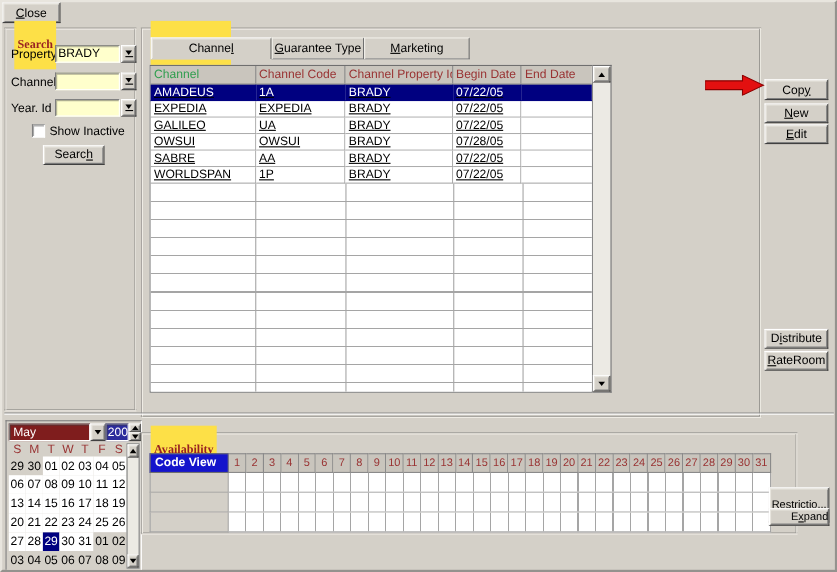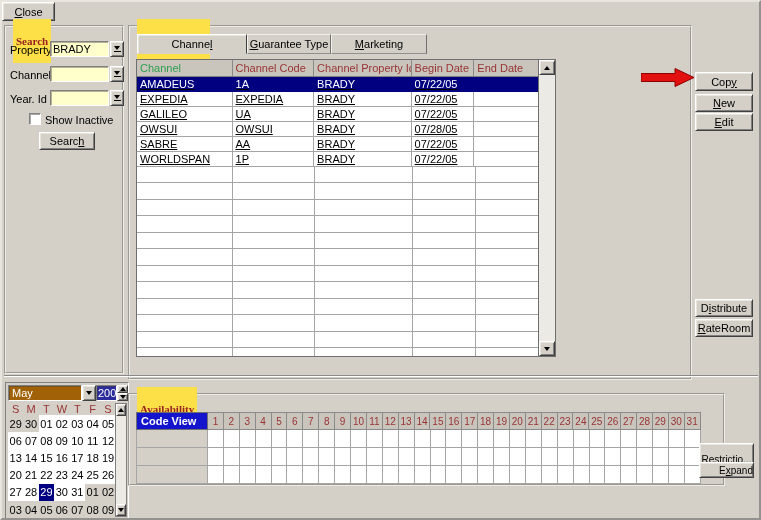--- a/index.html
+++ b/index.html
@@ -103,21 +103,21 @@
   #annotation-arrow { position:absolute; left:639px; top:66px; }
 
   
   #divider { position:absolute; left:2px; top:373px; width:754px; height:2px;
              border-top:1px solid #8a8a8a; border-bottom:1px solid #ffffff; }
 
   
   #calendar { position:absolute; left:3px; top:380px; width:124px; height:138px;
               background:#d4d0c8; border:1px solid; border-color:#808080 #fff #fff #808080; }
   .cal-top { position:absolute; left:2px; top:2px; height:16px; display:flex; }
-  .cal-month { width:74px; background:#a16207; color:#fff; padding:1px 3px; }
+  .cal-month { width:74px; background:#7f1d1d; color:#fff; padding:1px 3px; }
   .cal-month-btn { width:14px; height:16px; }
   .cal-year { width:21px; background:#2b2b9c; color:#fff; padding:1px 1px; }
   .cal-spin { width:11px; display:flex; flex-direction:column; }
   .spin-btn { height:8px; }
   .cal-week { position:absolute; left:2px; top:20px; display:grid; grid-template-columns:repeat(7,15.4px); }
   .wd { text-align:center; color:#993333; }
   .cal-days { position:absolute; left:2px; top:32px; display:grid; grid-template-columns:repeat(7,15.4px); grid-auto-rows:17.2px; }
   .cal-day { background:#fff; display:flex; align-items:center; justify-content:center; }
   .cal-day.muted { background:#d4d0c8; }
   .cal-day.selected { background:#000080; color:#fff; }

